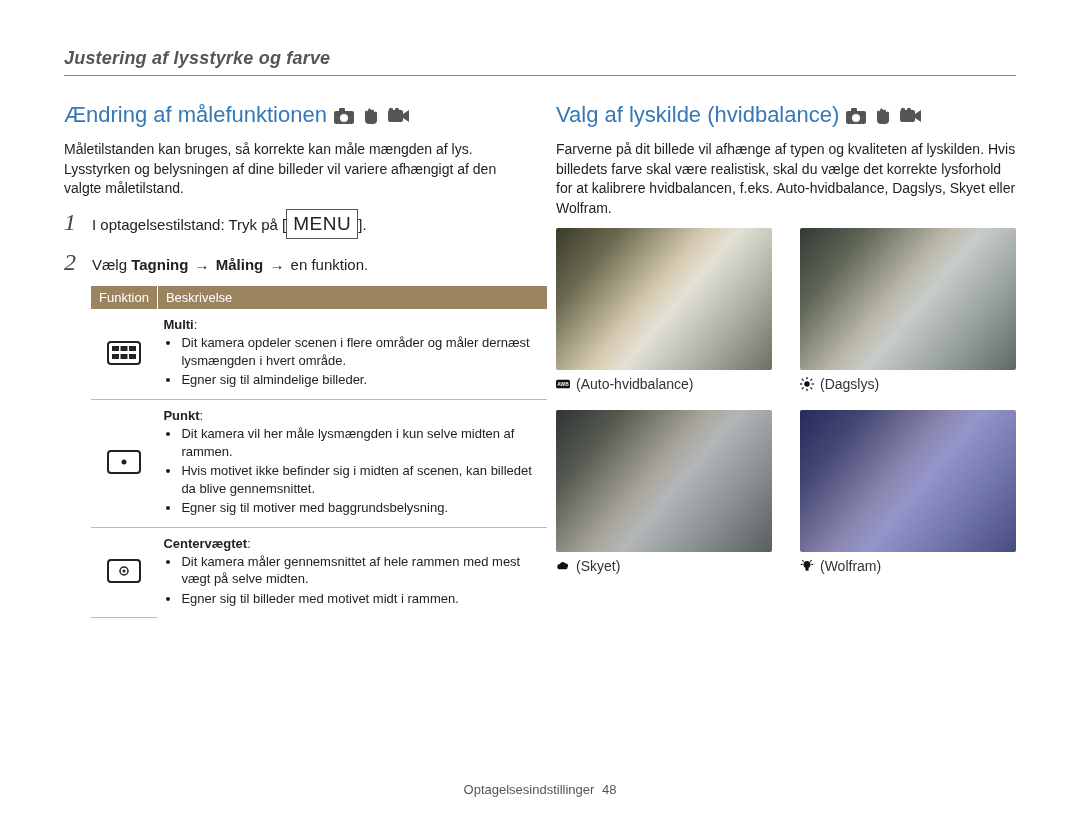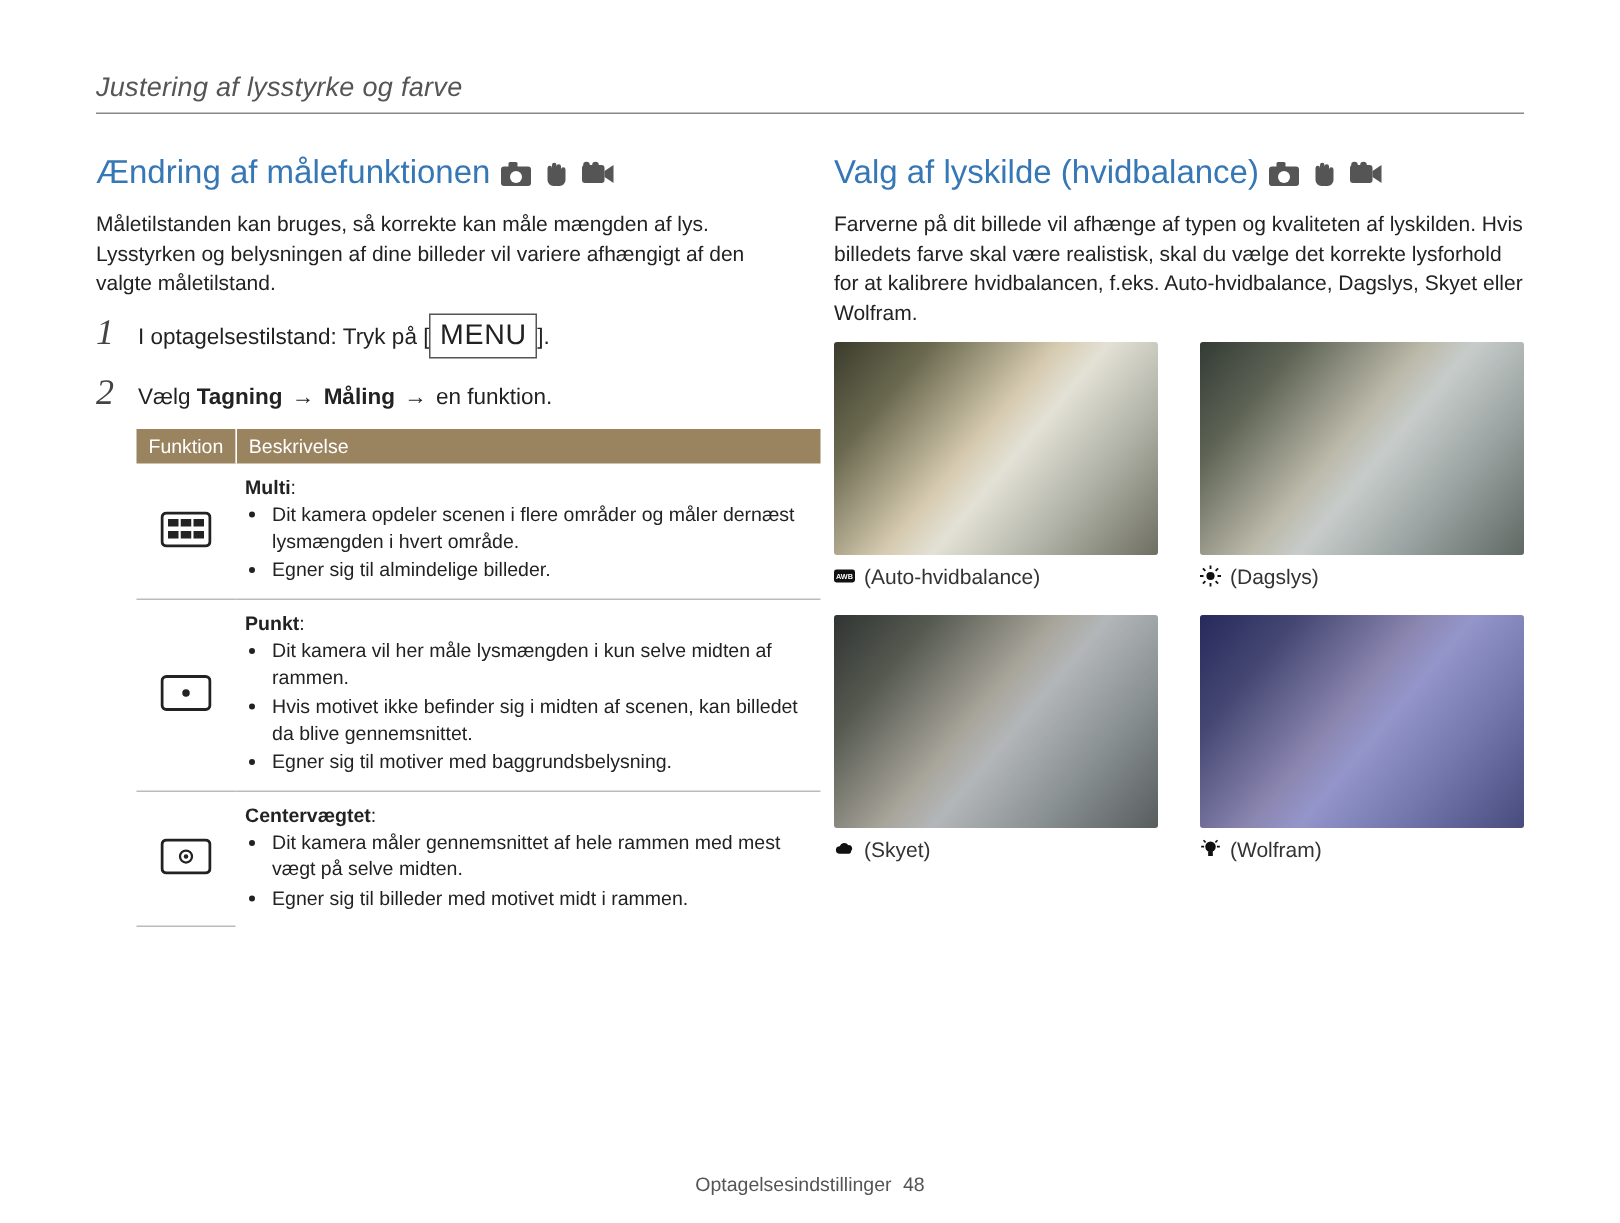--- a/index.html
+++ b/index.html
@@ -7,21 +7,21 @@
     font-family: Arial, Helvetica, sans-serif;
     width: 1080px;
     height: 815px;
     background: #fff;
     color: #222;
     padding: 48px 64px 24px 64px;
     position: relative;
   }
   .page-header {
     font-style: italic;
-    font-weight: 400;
+    font-weight: 700;
     font-size: 18px;
     color: #555;
     border-bottom: 1px solid #888;
     padding-bottom: 6px;
     margin-bottom: 26px;
     letter-spacing: 0.2px;
   }
   .columns { display: flex; gap: 36px; }
   .col { flex: 1; }
   h2.blue {

